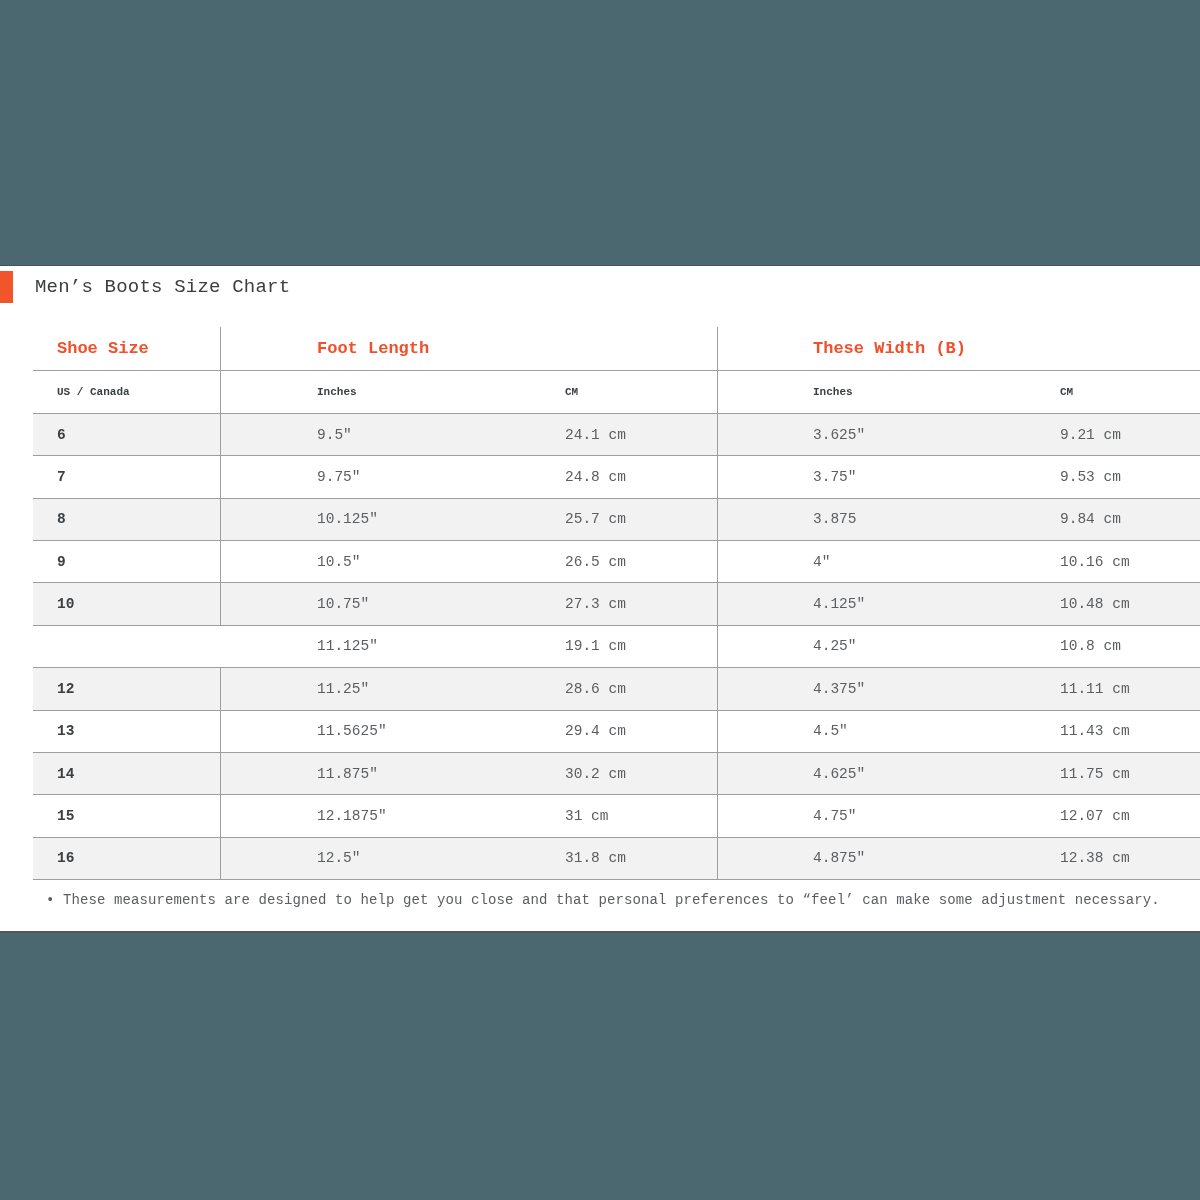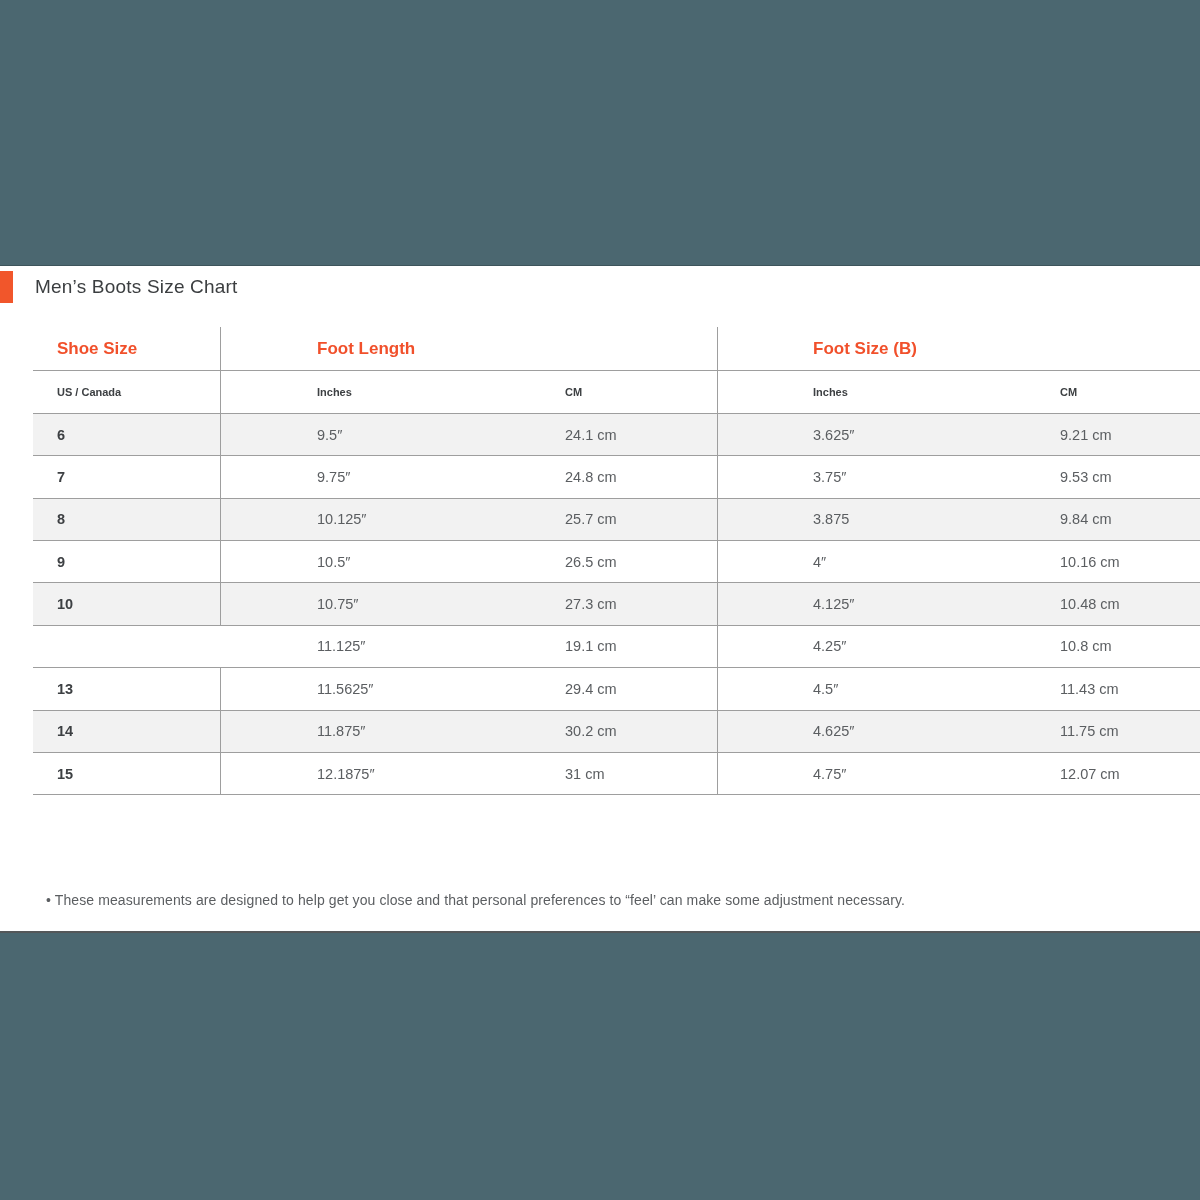--- a/index.html
+++ b/index.html
@@ -7,20 +7,21 @@
     padding: 0;
     background: #ffffff;
     font-family: "Liberation Sans", "DejaVu Sans", sans-serif;
   }
   .canvas {
     position: relative;
     width: 1200px;
     height: 1200px;
     overflow: hidden;
     background: #ffffff;
+    font-family: Liberation Mono, monospace;
   }
   .band-top {
     position: absolute;
     left: 0; top: 0;
     width: 1200px;
     height: 266px;
     background: #4b6770;
     box-shadow: inset 0 -1px 0 rgba(0,0,0,0.18);
   }
   .band-bottom {
@@ -136,21 +137,21 @@
 
     <div class="accent-bar"></div>
 
     <h1 class="page-title" style="margin:0; font-weight:normal;">Men’s Boots Size Chart</h1>
 
     <div class="size-table">
 
       <div class="trow group-header-row">
         <div class="cell w-g1 v-sep">Shoe Size</div>
         <div class="cell w-g2 v-sep">Foot Length</div>
-        <div class="cell w-g3">Foot Size (B)</div>
+        <div class="cell w-g3">These Width (B)</div>
       </div>
 
       <div class="trow sub-header-row">
         <div class="cell w-c1 v-sep">US / Canada</div>
         <div class="cell w-c2">Inches</div>
         <div class="cell w-c3 v-sep">CM</div>
         <div class="cell w-c4">Inches</div>
         <div class="cell w-c5">CM</div>
       </div>
 
@@ -195,20 +196,27 @@
     <div class="cell w-c5">10.48 cm</div>
   </div>
 
   <div class="trow data-row">
     <div class="cell w-c2">11.125″</div>
     <div class="cell w-c3 v-sep">19.1 cm</div>
     <div class="cell w-c4">4.25″</div>
     <div class="cell w-c5">10.8 cm</div>
   </div>
 
+  <div class="trow data-row shaded">
+    <div class="cell w-c1 v-sep size-cell">12</div>
+    <div class="cell w-c2">11.25″</div>
+    <div class="cell w-c3 v-sep">28.6 cm</div>
+    <div class="cell w-c4">4.375″</div>
+    <div class="cell w-c5">11.11 cm</div>
+  </div>
 
   <div class="trow data-row">
     <div class="cell w-c1 v-sep size-cell">13</div>
     <div class="cell w-c2">11.5625″</div>
     <div class="cell w-c3 v-sep">29.4 cm</div>
     <div class="cell w-c4">4.5″</div>
     <div class="cell w-c5">11.43 cm</div>
   </div>
 
   <div class="trow data-row shaded">
@@ -220,20 +228,27 @@
   </div>
 
   <div class="trow data-row">
     <div class="cell w-c1 v-sep size-cell">15</div>
     <div class="cell w-c2">12.1875″</div>
     <div class="cell w-c3 v-sep">31 cm</div>
     <div class="cell w-c4">4.75″</div>
     <div class="cell w-c5">12.07 cm</div>
   </div>
 
+  <div class="trow data-row shaded">
+    <div class="cell w-c1 v-sep size-cell">16</div>
+    <div class="cell w-c2">12.5″</div>
+    <div class="cell w-c3 v-sep">31.8 cm</div>
+    <div class="cell w-c4">4.875″</div>
+    <div class="cell w-c5">12.38 cm</div>
+  </div>
 </div>
 
     </div>
 
     <div class="footnote">• These measurements are designed to help get you close and that personal preferences to “feel’ can make some adjustment necessary.</div>
 
   </div>
 
   <div class="band-bottom"></div>
 

